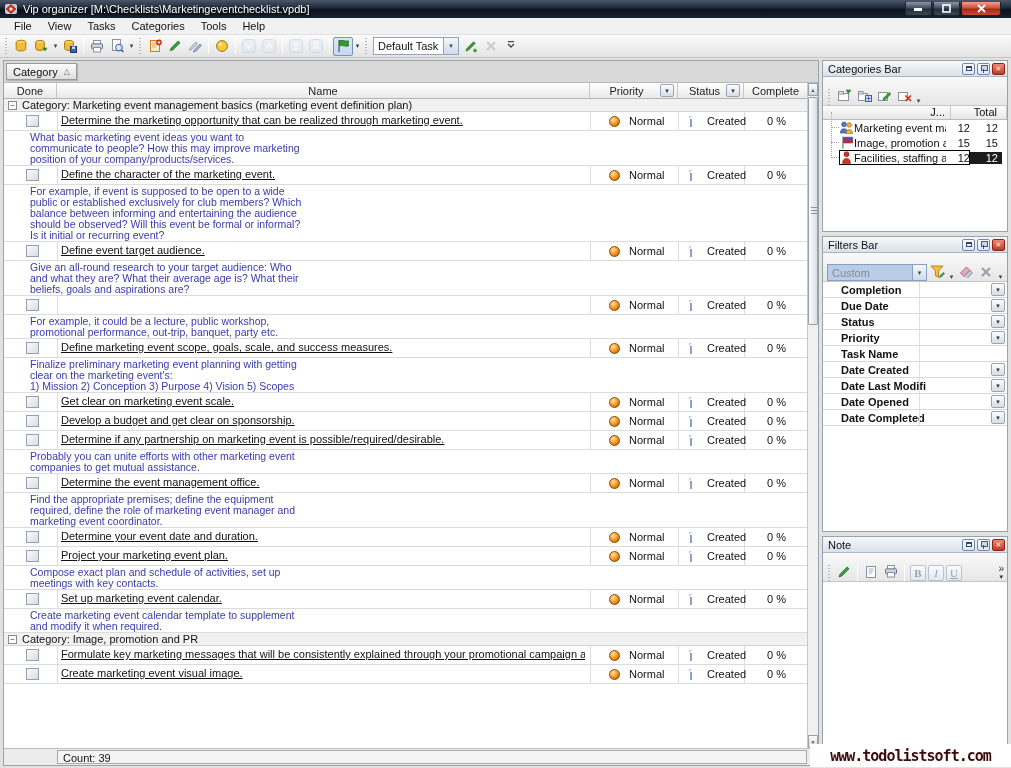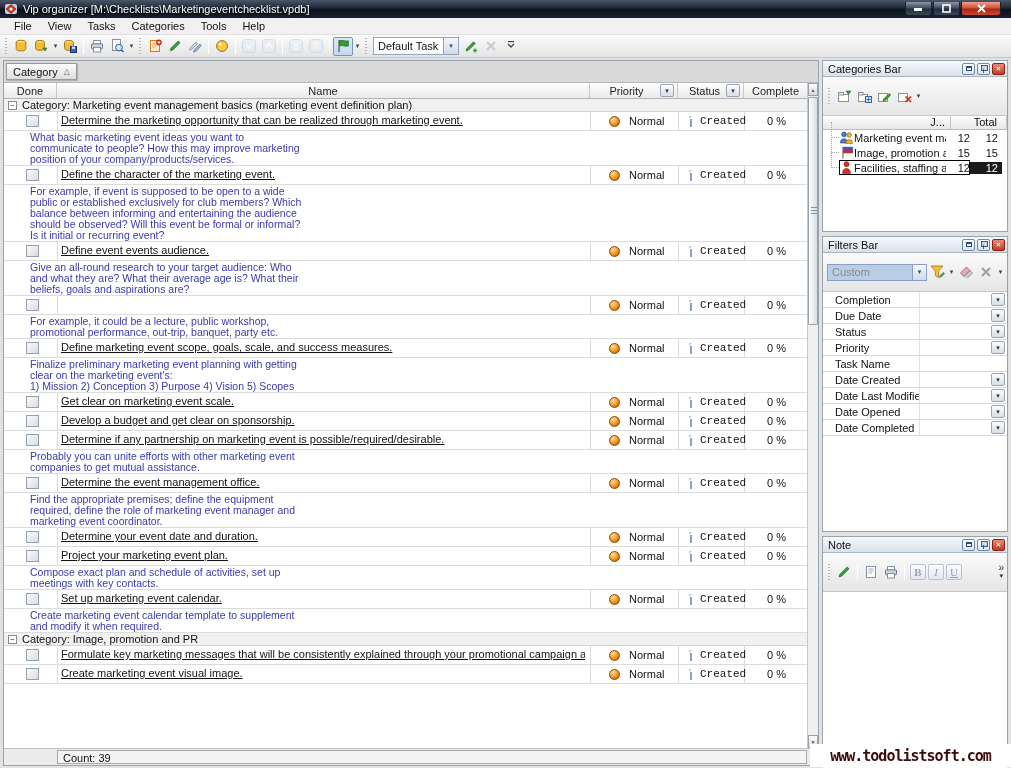--- a/index.html
+++ b/index.html
@@ -55,21 +55,21 @@
   .r-task .vline { position:absolute; top:0; bottom:0; width:1px; background:#dcdcdc; }
   .chk { position:absolute; left:22px; top:3px; width:13px; height:12px; border:1px solid #96a0ac; background:linear-gradient(135deg,#fafafa,#d9dde2); }
   .tname { position:absolute; left:57px; top:2px; right:222px; white-space:nowrap; overflow:hidden;text-decoration:underline; }
   .pcell { position:absolute; left:586px; width:88px; top:0; height:18px; display:flex; align-items:center; }
   .prio-ball { width:11px; height:11px; border-radius:50%; margin-left:19px; border:1px solid #8a4a06;
     background:radial-gradient(circle at 35% 30%, #ffe2a8, #f78f14 55%, #aa5606 95%); }
   .pcell .ptxt { margin-left:9px; }
   .scell { position:absolute; left:674px; width:66px; top:0; height:18px; display:flex; align-items:center; }
   .doc-icon { width:9px; height:11px; background:#fdfdff; border:1px solid #8ba1c4; margin-left:12px; position:relative; }
   .doc-icon:before { content:""; position:absolute; right:-1px; top:-1px; border:3px solid; border-color:#cfe0f2 transparent transparent #cfe0f2; border-width:3px 3px 0 0; border-color:#b9cde6 #fff; }
-  .scell .stxt { margin-left:8px;font-family:Liberation Mono, monospace; }
+  .scell .stxt { margin-left:15px; }
   .ccell { position:absolute; left:740px; width:65px; top:0; height:18px; display:flex; align-items:center; justify-content:center; }
   .r-note { padding:1px 4px 0 26px; border-bottom:1px solid #dcdcdc; color:#3a3aae; font-size:10.5px; line-height:11px; white-space:pre-line; }
   .listfooter { position:absolute; left:0; bottom:0; width:814px; height:17px; background:#ececec; border-top:1px solid #c0c0c0; }
   .countcell { position:absolute; left:53px; right:11px; top:1px; bottom:1px; border:1px solid #aaa; background:#f4f4f4; padding:1px 0 0 5px; }
   .vscroll { position:absolute; right:0; top:22px; width:11px; bottom:17px; background:#f0f0f0; border-left:1px solid #c8c8c8; }
   .sb-up,.sb-down { position:absolute; left:0; width:10px; height:13px; background:linear-gradient(180deg,#fdfdfd,#d5d9de); border:1px solid #9aa2ac; font-size:5px; color:#4a5a6a; display:flex; align-items:center; justify-content:center; }
   .sb-up { top:0; } .sb-down { bottom:0; }
   .sb-thumb { position:absolute; left:0; top:14px; width:10px; height:228px; background:linear-gradient(90deg,#fdfdfd,#d9dde2); border:1px solid #98a0aa; border-radius:1px; }
   .sb-thumb .gripdots { position:absolute; left:2px; top:50%; width:6px; height:7px; margin-top:-4px;
     background:repeating-linear-gradient(180deg,#8a929c 0 1px,transparent 1px 3px); }
@@ -77,38 +77,38 @@
   
   .panel { position:absolute; left:822px; width:186px; background:#fff; border:1px solid #9aa2ac; }
   .ptitle { height:16px; background:linear-gradient(180deg,#f6f9fc,#d9e1eb); border-bottom:1px solid #aab6c4; display:flex; align-items:center; padding:0 2px 0 5px; }
   .ptitle .pt-label { flex:1; }
   .pbtn { width:13px; height:12px; margin-left:2px; border:1px solid #7388a8; border-radius:2px; background:linear-gradient(180deg,#ffffff,#dbe5f0); display:flex; align-items:center; justify-content:center; font-size:7px; color:#2c4a7c; }
   .pbtn.close { background:linear-gradient(180deg,#ef8876,#c23a22); border-color:#8e2312; color:#fff; font-weight:bold; }
   .pbtn .inbox { width:6px; height:5px; border:1px solid #2c4a7c; border-top-width:2px; }
   .pbtn .pinpic { position:relative; width:7px; height:8px; }
   .pbtn .pinpic:before { content:""; position:absolute; left:1px; top:0; width:5px; height:4px; border:1px solid #3a5a8a; background:#c9d8ec; }
   .pbtn .pinpic:after { content:""; position:absolute; left:3px; top:4px; width:1px; height:4px; background:#3a5a8a; }
-  .ptool { height:39px; background:linear-gradient(180deg,#fafafa,#e6e6e6); border-bottom:1px solid #c6c6c6; display:flex; align-items:center; padding-left:2px; }
+  .ptool { height:29px; background:linear-gradient(180deg,#fafafa,#e6e6e6); border-bottom:1px solid #c6c6c6; display:flex; align-items:flex-end; padding-left:2px; }
   .cat-grid-header { height:14px; background:linear-gradient(180deg,#fdfdfd,#e7e7e7); border-bottom:1px solid #bcbcbc; position:relative; }
   .cat-grid-header .gh1 { position:absolute; right:62px; top:0; }
   .cat-grid-header .gh2 { position:absolute; right:10px; top:0; }
   .cat-grid-header .gv { position:absolute; top:0; bottom:0; width:1px; background:#c8c8c8; }
   .cat-row { height:15px; display:flex; align-items:center; position:relative; }
   .cat-row .conn { width:8px; height:1px; border-top:1px dotted #a8a8a8; margin-left:8px; }
   .cat-row .cic { width:15px; display:flex; justify-content:center; }
   .cat-row .cname { width:92px; white-space:nowrap; overflow:hidden; }
   .cat-row .cj { width:24px; text-align:right; }
   .cat-row .ctot { width:32px; text-align:right; padding-right:4px; }
   .cat-row.sel .selwrap { box-shadow:0 0 0 1px #000 inset; }
   .selwrap { display:flex; align-items:center; height:15px; }
   .cat-row.sel .ctot { background:#1c1c1c; color:#fff; }
   .treeline { position:absolute; left:8px; top:-8px; bottom:7px; width:1px; border-left:1px dotted #a8a8a8; }
 
   .flt-row { height:16px; border-bottom:1px solid #d8d8d8; position:relative; }
-  .flt-row .flabel { position:absolute; left:12px; top:2px; white-space:nowrap; overflow:hidden; max-width:85px; }
+  .flt-row .flabel { position:absolute; left:18px; top:2px; white-space:nowrap; overflow:hidden; max-width:85px;font-weight:bold; }
   .flt-row .fdiv { position:absolute; left:96px; top:0; bottom:0; width:1px; background:#e0e0e0; }
   .flt-row .fdd { position:absolute; right:2px; top:1px; width:14px; height:13px; border:1px solid #9aa4b4; border-radius:2px; background:linear-gradient(180deg,#fdfdfd,#d8dee8); font-size:7px; display:flex; align-items:center; justify-content:center; color:#333; }
   .fcombo { height:17px; width:100px; border:1px solid #8aa0c0; background:#b9cde6; display:flex; align-items:center; margin-left:2px; }
   .fcombo .cv { flex:1; padding-left:4px; color:#8a8a8a; }
   .fcombo .cb { width:14px; height:15px; border-left:1px solid #8aa0c0; background:linear-gradient(180deg,#f4f8fc,#cfdcec); font-size:7px; display:flex; align-items:center; justify-content:center; color:#3a4a60; }
 
   .fmt-btn { width:16px; height:16px; margin-left:2px; border:1px solid #b8c2d0; border-radius:2px; background:linear-gradient(180deg,#fcfcfc,#e2e8f0); color:#9aa4b6; font-family:"Liberation Serif","DejaVu Serif",serif; font-size:11px; display:flex; align-items:center; justify-content:center; }
   .fmt-btn.i { font-style:italic; } .fmt-btn.u { text-decoration:underline; } .fmt-btn.b { font-weight:bold; }
   .chevmore { margin-left:auto; margin-right:3px; color:#333; font-size:10px; line-height:8px; text-align:center; }
   .chevmore .c2 { font-size:7px; display:block; }
@@ -391,21 +391,21 @@
 public or established exclusively for club members? Which
 balance between informing and entertaining the audience
 should be observed? Will this event be formal or informal?
 Is it initial or recurring event?</div>
         <div class="r-task">
           <span class="vline" style="left: 53px;"></span>
           <span class="vline" style="left: 586px;"></span>
           <span class="vline" style="left: 674px;"></span>
           <span class="vline" style="left: 740px;"></span>
           <span class="chk"></span>
-          <span class="tname">Define event events audience.</span>
+          <span class="tname">Define event target audience.</span>
           <span class="pcell">
             <span class="prio-ball"></span>
             <span class="ptxt">Normal</span>
           </span>
           <span class="scell">
             <span class="doc-icon"></span>
             <span class="stxt">Created</span>
           </span>
           <span class="ccell">0 %</span>
         </div>

